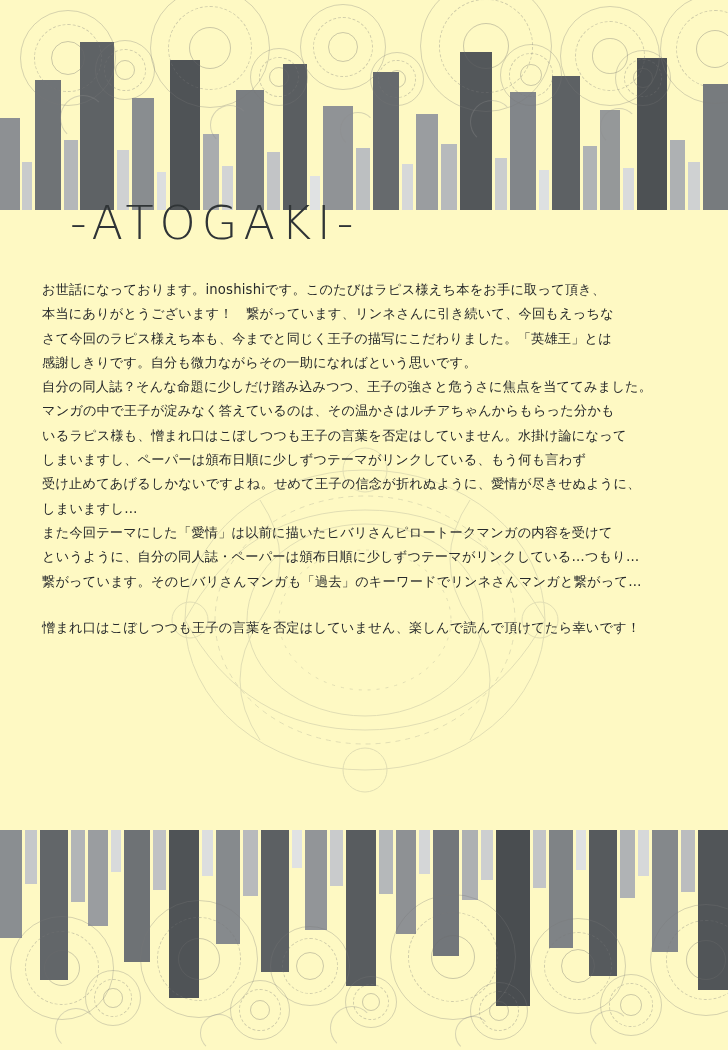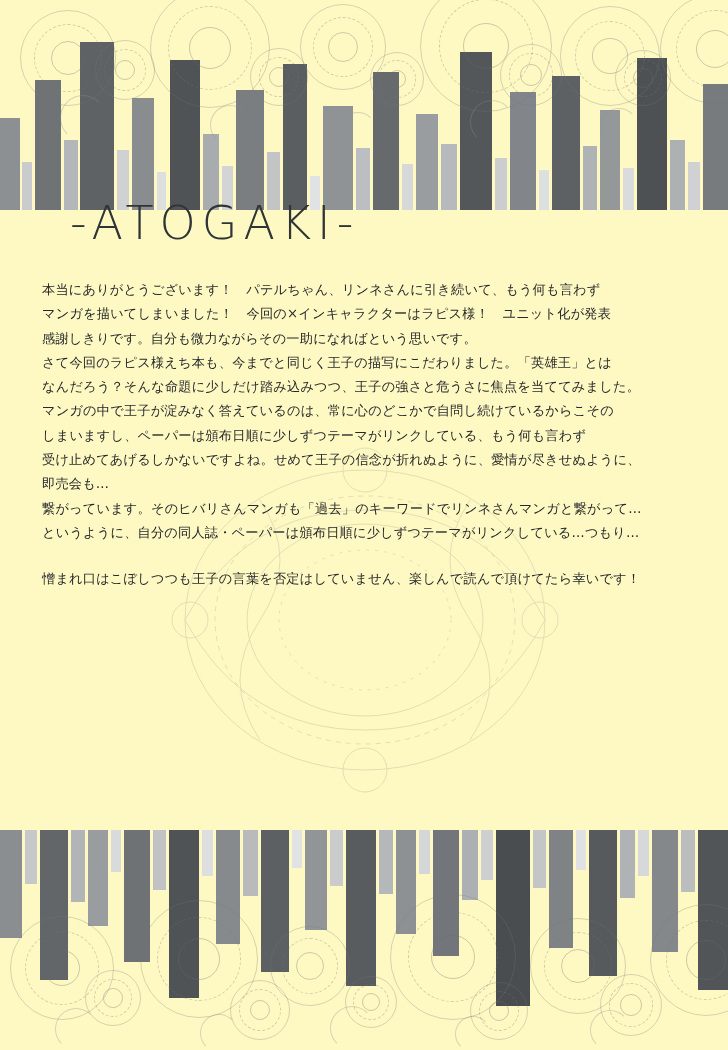--- a/index.html
+++ b/index.html
@@ -203,31 +203,33 @@
         <circle cx="215" cy="40" r="22"></circle>
         <circle cx="215" cy="340" r="22"></circle>
         <circle cx="40" cy="190" r="18"></circle>
         <circle cx="390" cy="190" r="18"></circle>
       </g>
     </svg>
   </div>
 
   <div class="body-text">
     <div id="paragraphs">
-        <p>本当にありがとうございます！　パテルちゃん、リンネさんに引き続いて、もう何も言わず</p>
-        <p>マンガを描いてしまいました！　今回の×インキャラクターはラピス様！　ユニット化が発表</p>
+        <p>お世話になっております。inoshishiです。このたびはラピス様えち本をお手に取って頂き、</p>
+        <p>本当にありがとうございます！　繋がっています、リンネさんに引き続いて、今回もえっちな</p>
+        <p>さて今回のラピス様えち本も、今までと同じく王子の描写にこだわりました。「英雄王」とは</p>
         <p>感謝しきりです。自分も微力ながらその一助になればという思いです。</p>
-        <p>さて今回のラピス様えち本も、今までと同じく王子の描写にこだわりました。「英雄王」とは</p>
-        <p>なんだろう？そんな命題に少しだけ踏み込みつつ、王子の強さと危うさに焦点を当ててみました。</p>
-        <p>マンガの中で王子が淀みなく答えているのは、常に心のどこかで自問し続けているからこその</p>
+        <p>自分の同人誌？そんな命題に少しだけ踏み込みつつ、王子の強さと危うさに焦点を当ててみました。</p>
+        <p>マンガの中で王子が淀みなく答えているのは、その温かさはルチアちゃんからもらった分かも</p>
+        <p>いるラピス様も、憎まれ口はこぼしつつも王子の言葉を否定はしていません。水掛け論になって</p>
         <p>しまいますし、ペーパーは頒布日順に少しずつテーマがリンクしている、もう何も言わず</p>
         <p>受け止めてあげるしかないですよね。せめて王子の信念が折れぬように、愛情が尽きせぬように、</p>
-        <p>即売会も…</p>
+        <p>しまいますし…</p>
+        <p>また今回テーマにした「愛情」は以前に描いたヒバリさんピロートークマンガの内容を受けて</p>
+        <p>というように、自分の同人誌・ペーパーは頒布日順に少しずつテーマがリンクしている…つもり…</p>
         <p>繋がっています。そのヒバリさんマンガも「過去」のキーワードでリンネさんマンガと繋がって…</p>
-        <p>というように、自分の同人誌・ペーパーは頒布日順に少しずつテーマがリンクしている…つもり…</p>
       </div>
     <p class="gap">憎まれ口はこぼしつつも王子の言葉を否定はしていません、楽しんで読んで頂けてたら幸いです！</p>
   </div>
 
   <div class="band band-bottom">
     <div id="bottom-bars">
         <div class="bar" style="left: 0px; width: 22px; height: 108px; background: rgb(138, 142, 145); top: 0px;"></div>
         <div class="bar" style="left: 25px; width: 12px; height: 54px; background: rgb(198, 200, 202); top: 0px;"></div>
         <div class="bar" style="left: 40px; width: 28px; height: 150px; background: rgb(98, 102, 105); top: 0px;"></div>
         <div class="bar" style="left: 71px; width: 14px; height: 72px; background: rgb(178, 181, 183); top: 0px;"></div>

